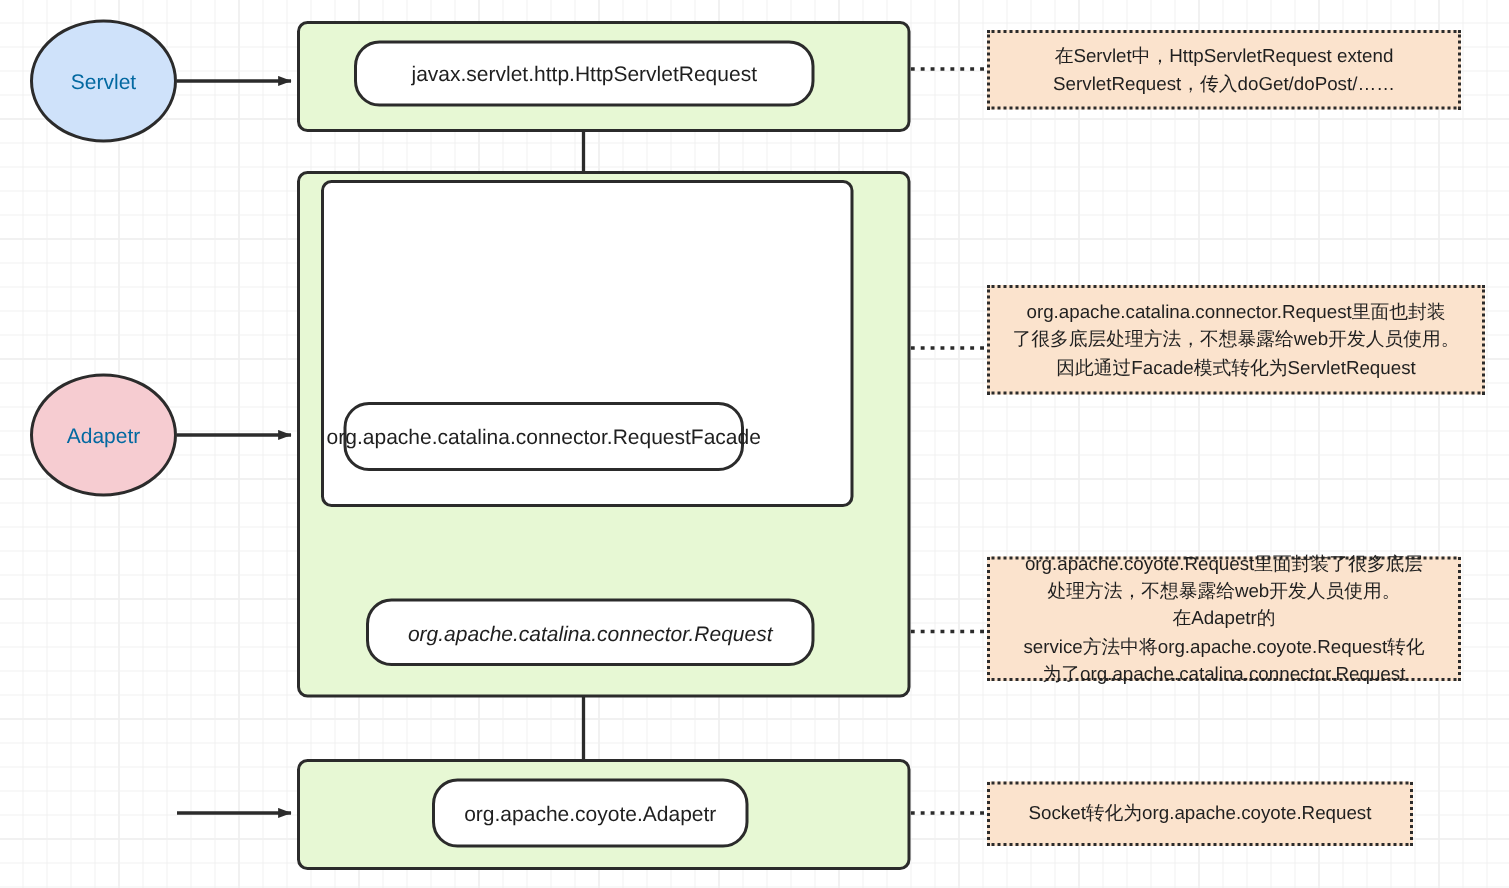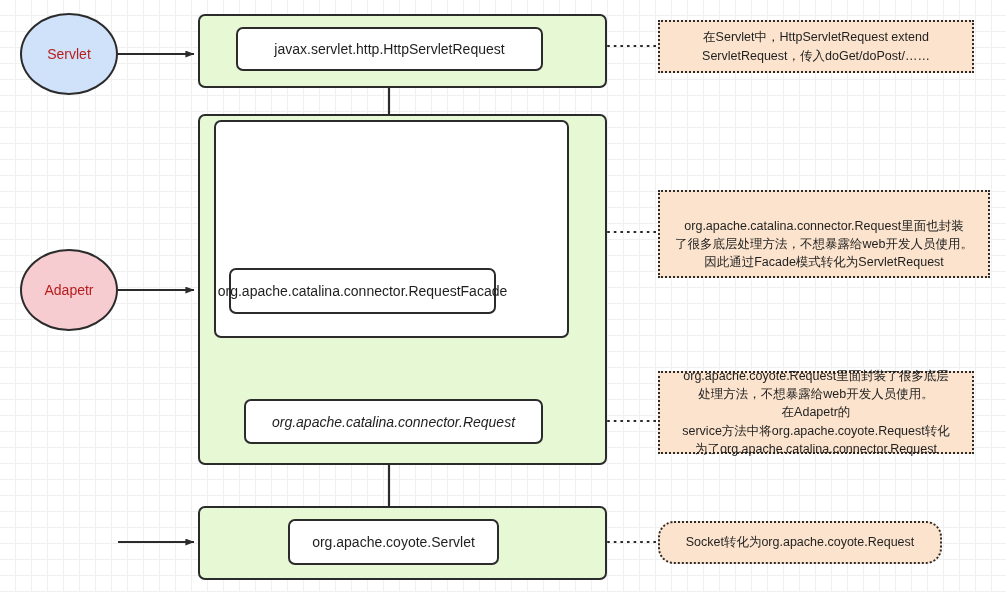--- a/index.html
+++ b/index.html
@@ -31,21 +31,21 @@
   
   .node-ellipse {
     position: absolute;
     border: 2px solid #2b2b2b;
     border-radius: 50%;
     display: flex;
     align-items: center;
     justify-content: center;
     box-sizing: border-box;
     font-size: 14px;
-    color: #b91c1c;
+    color: #0369a1;
     text-align: center;
     line-height: 1.2;
   }
   .ell-blue { background-color: #cfe2fa; }
   .ell-pink { background-color: #f6ccd1; }
 
   
   .group-box {
     position: absolute;
     background-color: #e7f8d4;
@@ -61,21 +61,21 @@
     border: 2px solid #2b2b2b;
     border-radius: 7px;
     box-sizing: border-box;
   }
 
   
   .class-box {
     position: absolute;
     background-color: #ffffff;
     border: 2px solid #2b2b2b;
-    border-radius: 7px;
+    border-radius: 17px;
     box-sizing: border-box;
     display: flex;
     align-items: center;
     justify-content: center;
     font-size: 14px;
     color: #1f1f1f;
     text-align: center;
     padding: 16px 6px;
   }
 
@@ -162,39 +162,39 @@
     <span>org.apache.catalina.connector.RequestFacade</span>
   </div>
 
   <div class="class-box" style="left:244px; top:399px; width:299px; height:45px;font-style:italic;">
     <span>org.apache.catalina.connector.Request</span>
   </div>
 
   <div class="group-box" style="left:198px; top:506px; width:409px; height:74px;"></div>
 
   <div class="class-box" style="left:288px; top:519px; width:211px; height:46px;">
-    <span>org.apache.coyote.Servlet</span>
+    <span>org.apache.coyote.Adapetr</span>
   </div>
 
   <div class="note-box" style="left:658px; top:20px; width:316px; height:53px;">
     <span>在Servlet中，HttpServletRequest extend
 ServletRequest，传入doGet/doPost/……</span>
   </div>
 
-  <div class="note-box" style="left:658px; top:190px; width:332px; height:88px;align-items:flex-end;">
+  <div class="note-box" style="left:658px; top:190px; width:332px; height:73px;">
     <span>org.apache.catalina.connector.Request里面也封装
 了很多底层处理方法，不想暴露给web开发人员使用。
 因此通过Facade模式转化为ServletRequest</span>
   </div>
 
   <div class="note-box" style="left:658px; top:371px; width:316px; height:83px;">
     <span>org.apache.coyote.Request里面封装了很多底层
 处理方法，不想暴露给web开发人员使用。
 在Adapetr的
 service方法中将org.apache.coyote.Request转化
 为了org.apache.catalina.connector.Request</span>
   </div>
 
-  <div class="note-box" style="left:658px; top:521px; width:284px; height:43px;border-radius:16px;">
+  <div class="note-box" style="left:658px; top:521px; width:284px; height:43px;">
     <span>Socket转化为org.apache.coyote.Request</span>
   </div>
 
 </div>
 
 </body></html>

